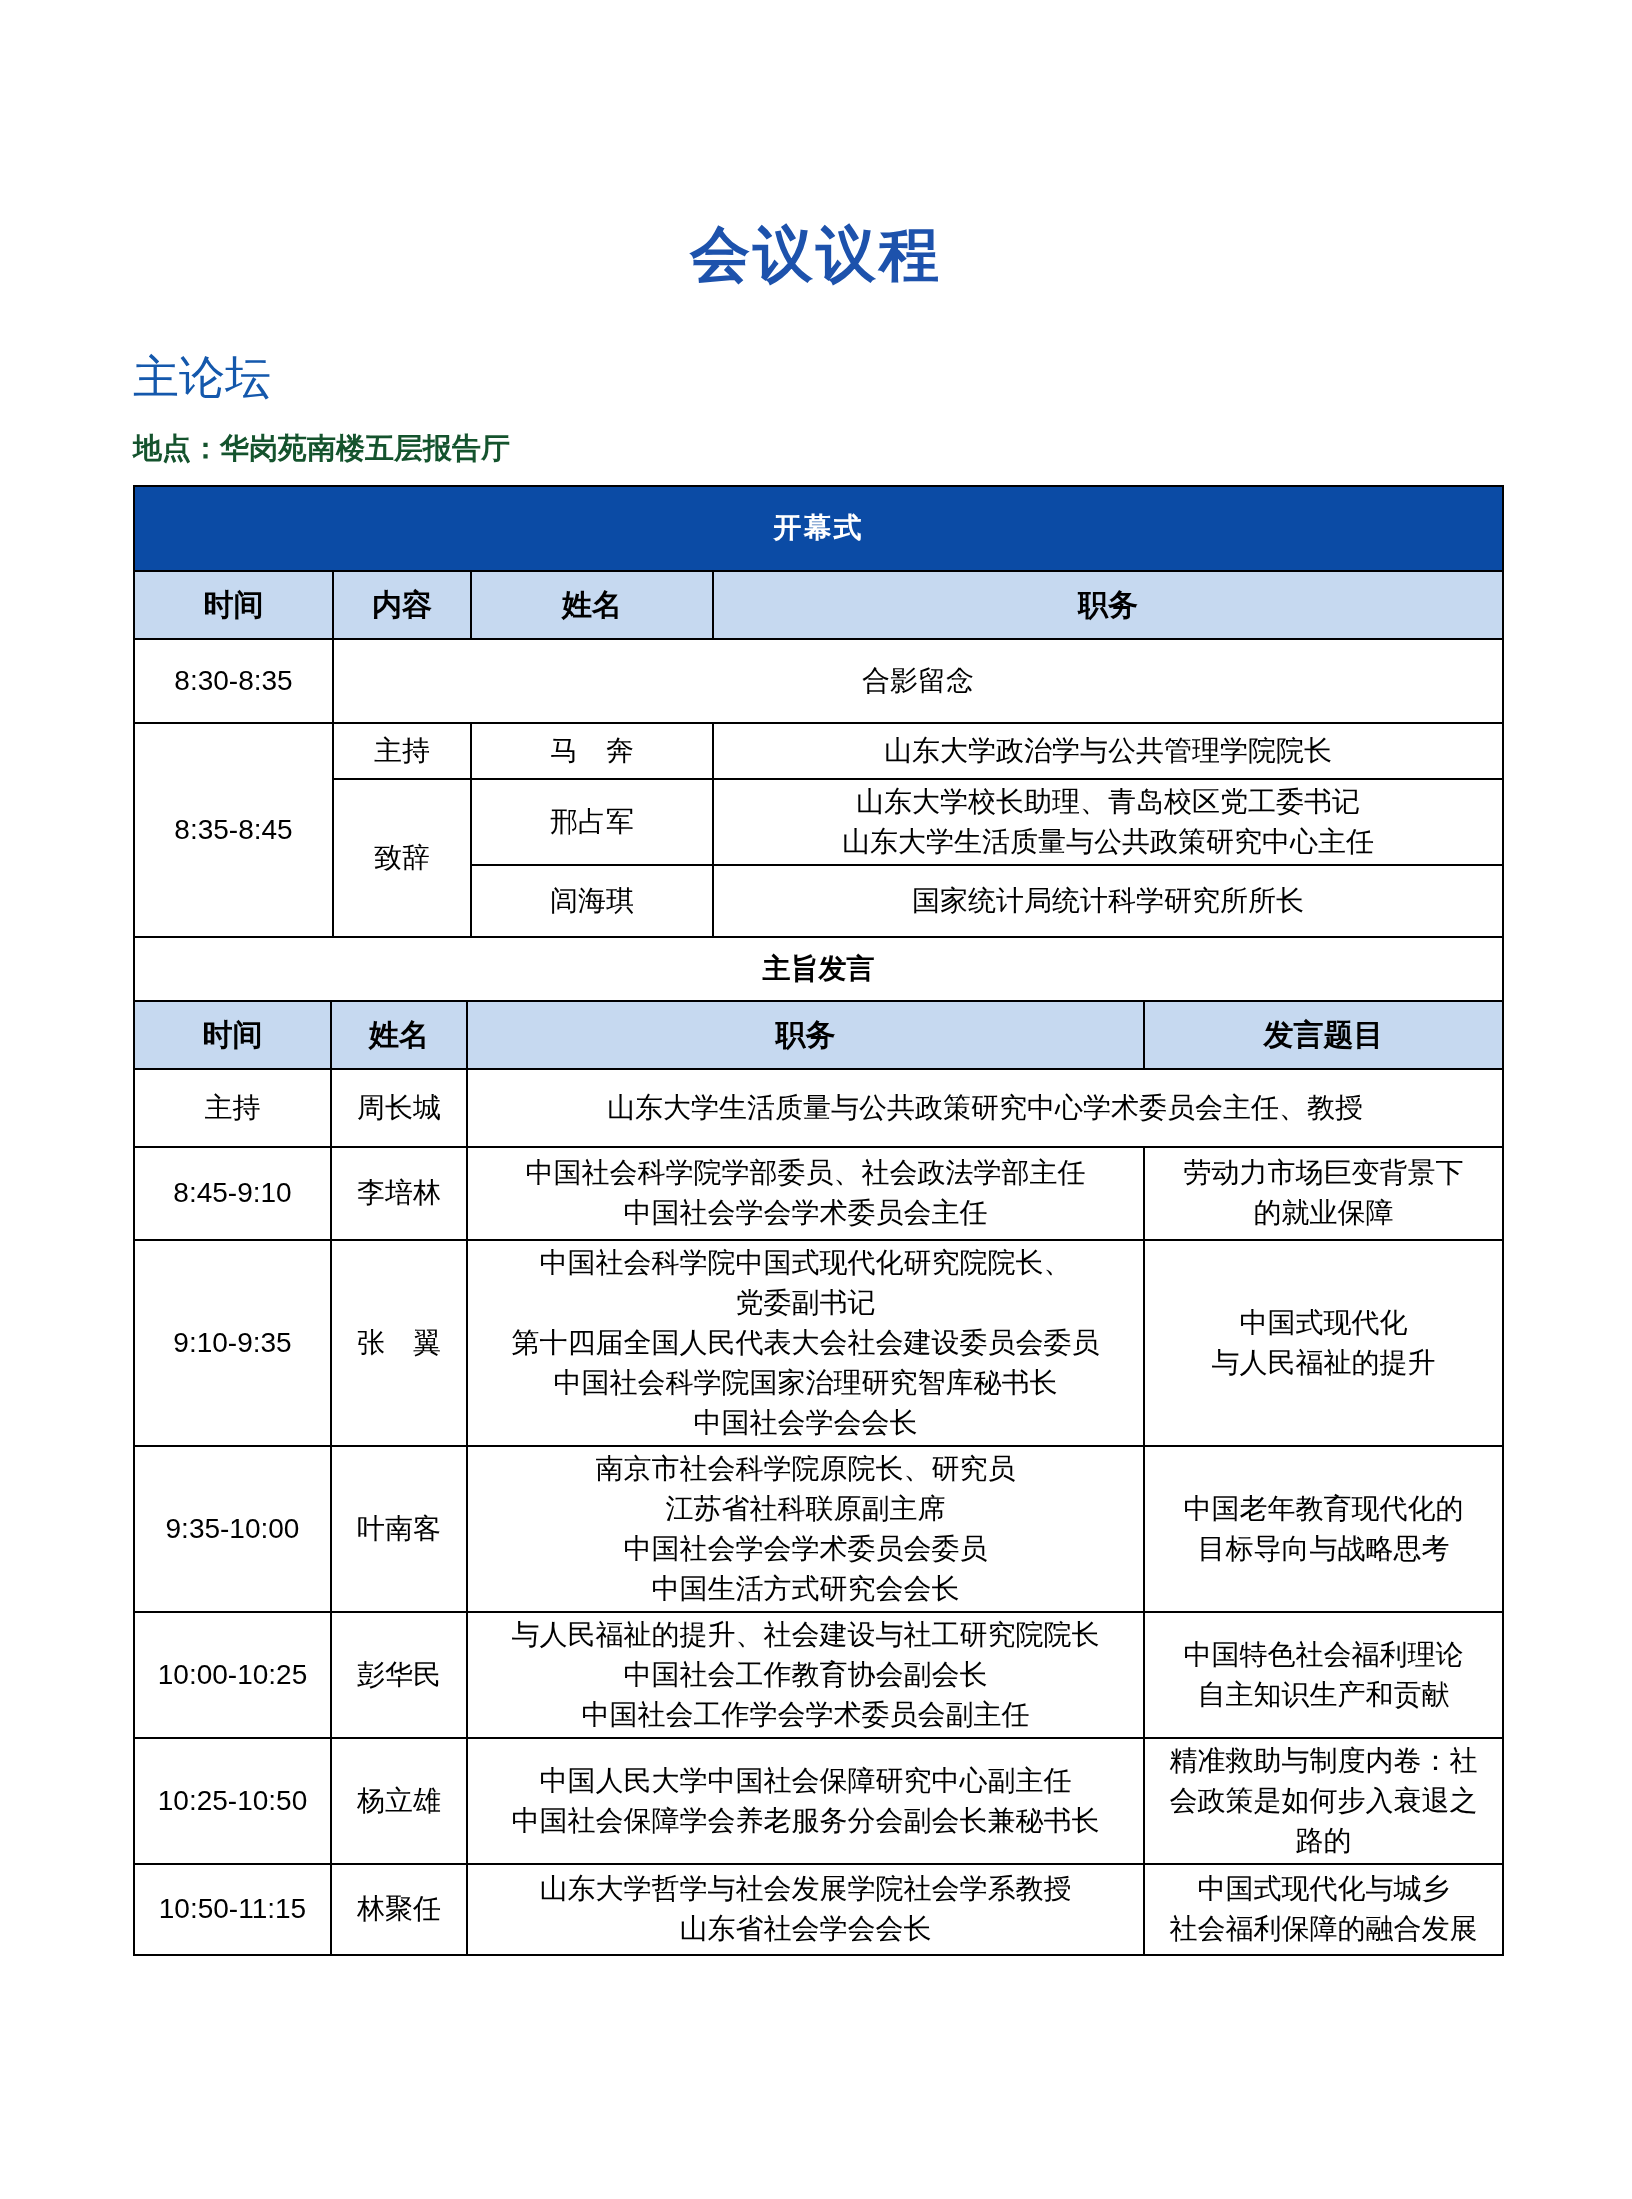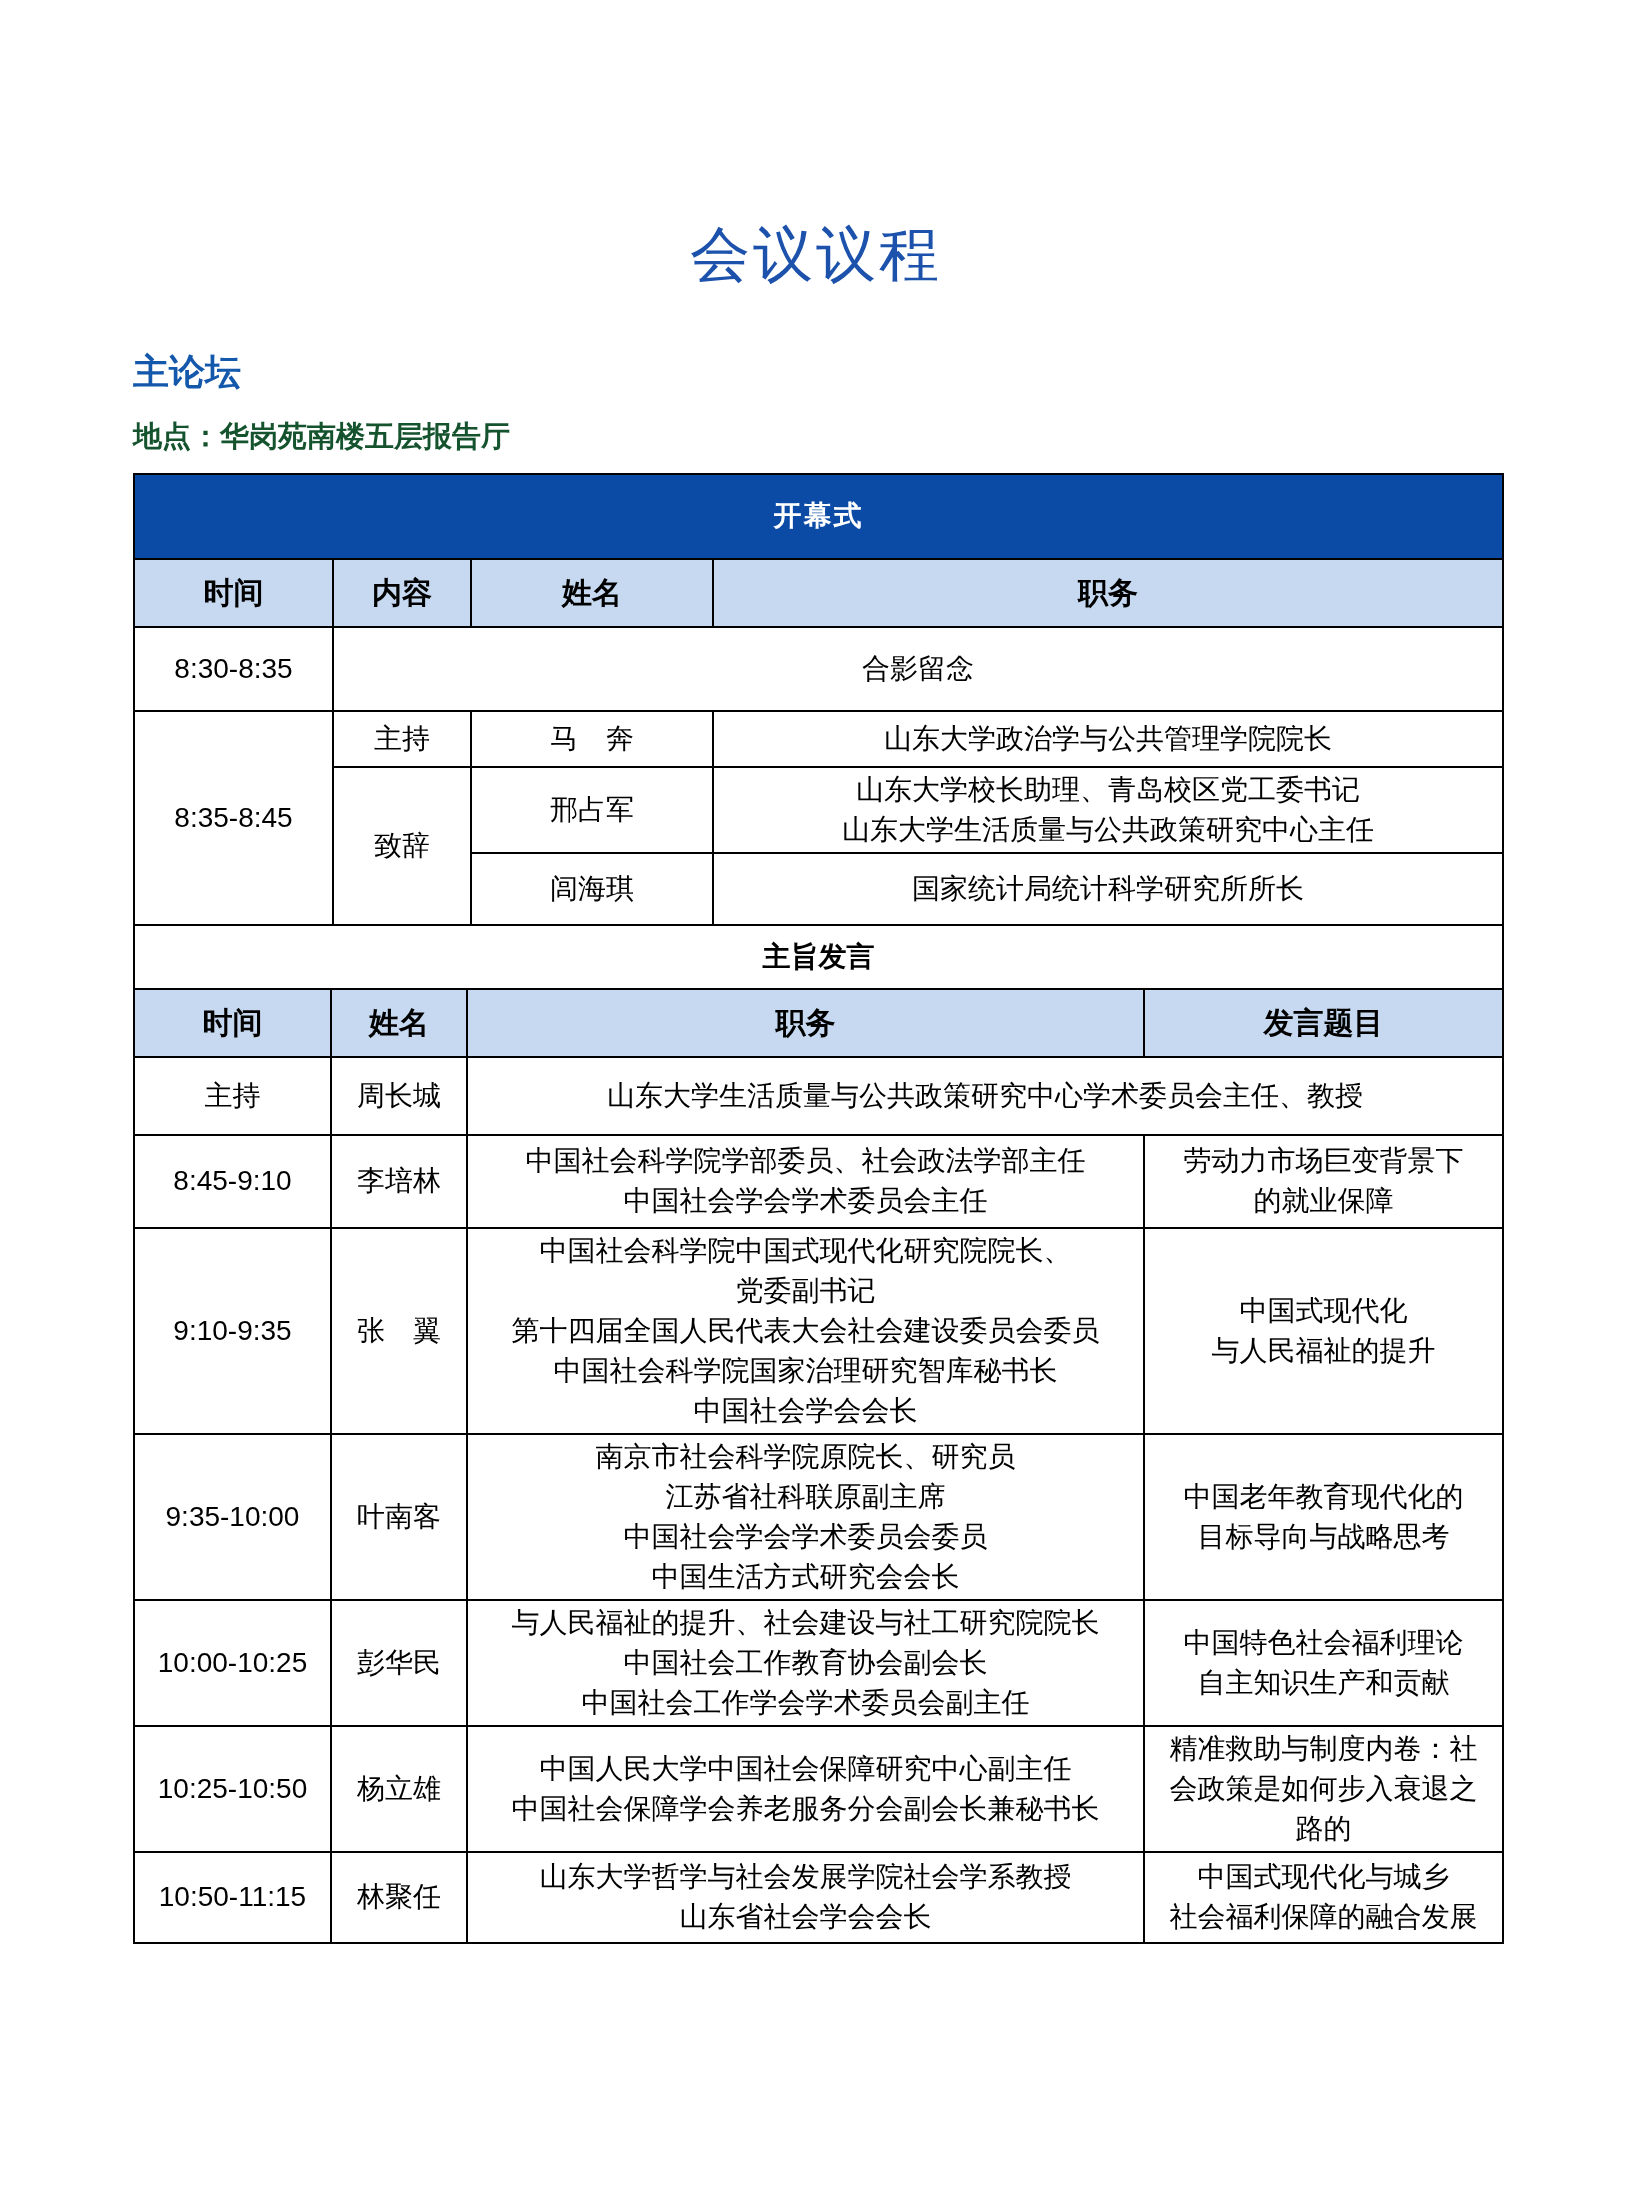--- a/index.html
+++ b/index.html
@@ -20,35 +20,35 @@
     position: relative;
     width: 1632px;
     height: 2199px;
     background: #ffffff;
     overflow: hidden;
   }
   .doc-title {
     padding-top: 218px;
     text-align: center;
     font-family: "DejaVu Serif", "Liberation Serif", serif;
-    font-weight: normal;
+    font-weight: bold;
     font-size: 60px;
     line-height: 1.2;
     letter-spacing: 3px;
     color: var(--title-blue);
   }
   .content {
     margin-left: 133px;
     width: 1369px;
   }
   .section-title {
     margin-top: 60px;
-    font-size: 36px;
+    font-size: 46px;
     line-height: 1.2;
-    font-weight: bold;
+    font-weight: normal;
     color: var(--section-blue);
   }
   .location {
     margin-top: 26px;
     font-size: 29px;
     line-height: 1.2;
     font-weight: bold;
     color: #14532d;
   }
   table.agenda {

